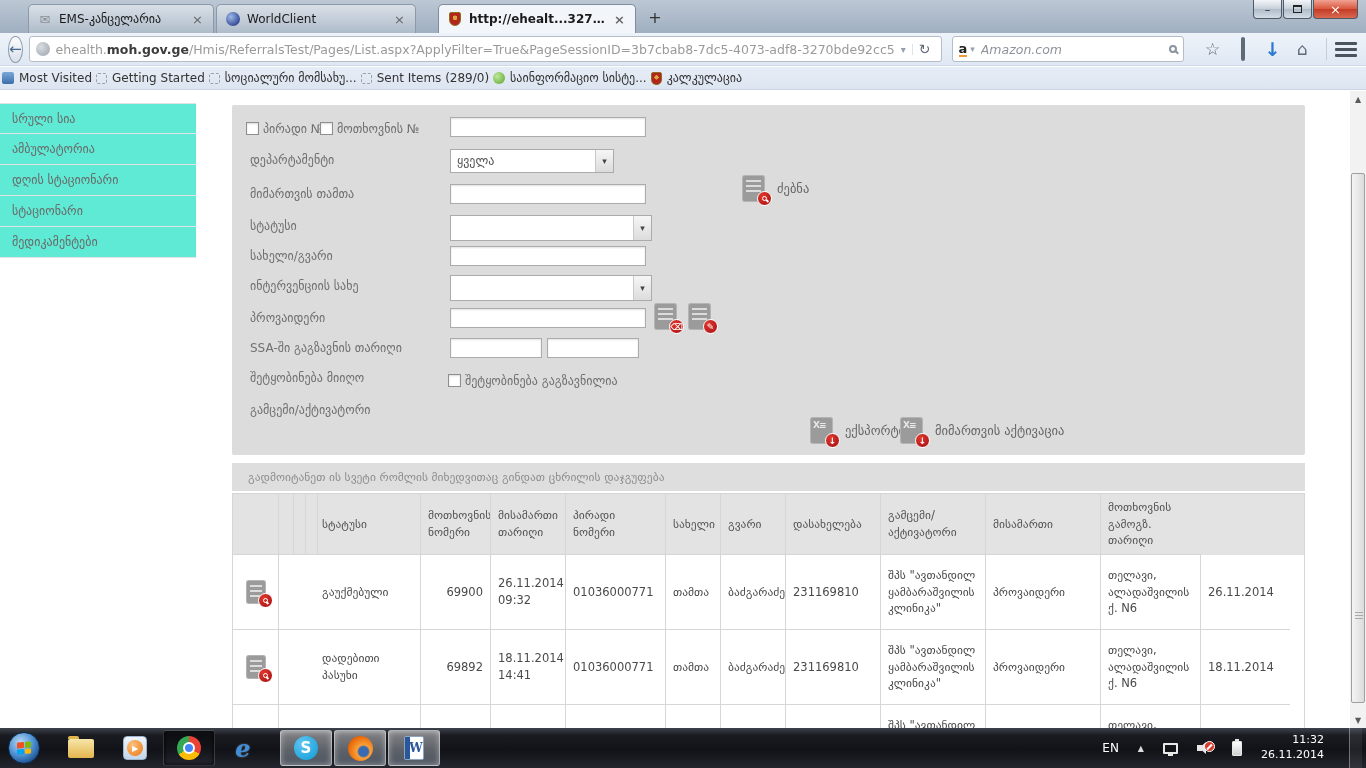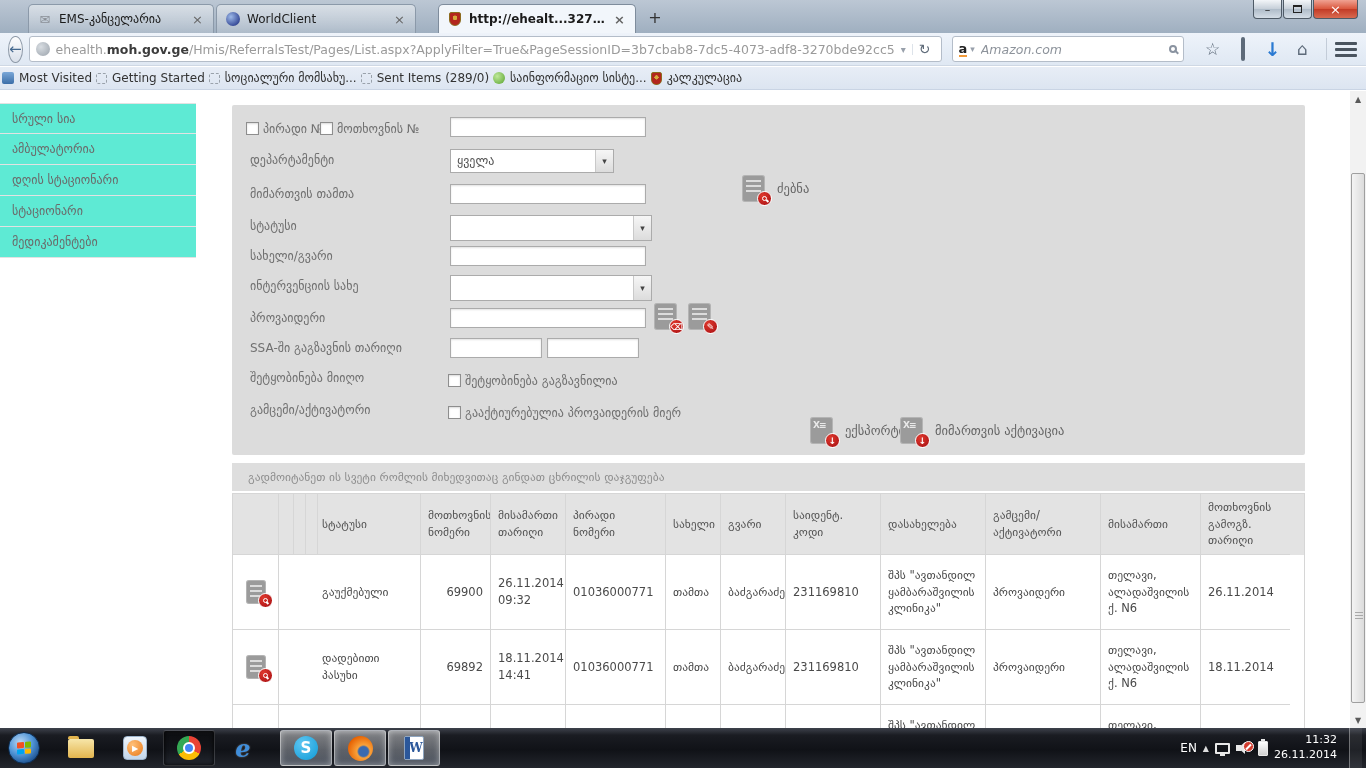--- a/index.html
+++ b/index.html
@@ -157,21 +157,21 @@
   .ic-wmp { width:24px; height:24px; border-radius:4px; background:linear-gradient(#eef4fb,#c3d6ea); border:1px solid #9db4cc; display:flex; align-items:center; justify-content:center; }
   .ic-wmp .orb { width:16px; height:16px; border-radius:50%; background:radial-gradient(circle at 35% 30%, #ffc07a, #e87817); color:#fff; font-size:8px; display:flex; align-items:center; justify-content:center; }
   .ic-chrome { width:24px; height:24px; border-radius:50%; background:conic-gradient(#ea4335 0 33%, #fbbc05 33% 66%, #34a853 66% 100%); position:relative; }
   .ic-chrome::after { content:""; position:absolute; inset:6px; border-radius:50%; background:#4285f4; border:2px solid #fff; }
   .ic-ie { font-size:24px; font-weight:bold; color:#3f8edb; font-style:italic; font-family:"DejaVu Serif", serif; text-shadow:0 0 2px rgba(255,255,255,.4); }
   .ic-skype { width:24px; height:24px; border-radius:50%; background:radial-gradient(circle at 35% 30%, #5ec6f2, #0f9bd7); color:#fff; font-weight:bold; font-size:15px; display:flex; align-items:center; justify-content:center; }
   .ic-firefox { width:25px; height:25px; border-radius:50%; background:radial-gradient(circle at 62% 62%, #3a6ab0 22%, #f9a13a 30%, #e66000 75%); }
   .ic-word { width:20px; height:24px; background:#fff; border:1px solid #8ea5c0; border-radius:2px; position:relative; display:flex; align-items:center; justify-content:center; }
   .ic-word::before { content:""; position:absolute; left:0; top:0; bottom:0; width:5px; background:#2b579a; }
   .ic-word span { color:#2b579a; font-weight:bold; font-size:12px; margin-left:4px; font-family:"DejaVu Serif", serif;}
-  .tray { margin-left:auto; display:flex; align-items:center; color:#fff; gap:6px; padding-right:4px; }
+  .tray { margin-left:auto; display:flex; align-items:center; color:#fff; gap:19px; padding-right:4px; }
   .tray-lang { font-size:12px; }
   .tray-hidden { font-size:8px; color:#ddd; }
   .ic-network { width:15px; height:11px; border:2px solid #e8e8e8; border-radius:1px; position:relative; }
   .ic-network::after { content:""; position:absolute; left:3px; bottom:-4px; width:5px; height:2px; background:#e8e8e8; }
   .ic-volume { position:relative; width:16px; height:14px; }
   .ic-volume .spk { position:absolute; left:0; top:4px; width:5px; height:6px; background:#e8e8e8; }
   .ic-volume .spk::after { content:""; position:absolute; left:2px; top:-3px; border:6px solid transparent; border-right:7px solid #e8e8e8; border-left:0; }
   .ic-volume .mute { position:absolute; right:-2px; top:0; width:11px; height:11px; border-radius:50%;
     background:#d23b2e; border:1px solid #fff; }
   .ic-volume .mute::after { content:""; position:absolute; left:1px; top:4px; width:7px; height:2px; background:#fff; transform:rotate(-45deg); }
@@ -351,23 +351,20 @@
 
     <div class="frow" style="top:262px;">
       <span class="flabel">შეტყობინება მიიღო</span>
       <span style="position:absolute;left:216px;top:3px;">
         <span class="cb"></span><span class="cb-label">შეტყობინება გაგზავნილია</span>
       </span>
     </div>
 
     <div class="frow" style="top:294px;">
       <span class="flabel">გამცემი/აქტივატორი</span>
-      <span style="position:absolute;left:216px;top:3px;">
-        <span class="cb"></span><span class="cb-label">გააქტიურებულია პროვაიდერის მიერ</span>
-      </span>
     </div>
 
     <div class="icon-btn" style="left:578px; top:312px;">
       <span class="doc-icon xls-icon">
           <span class="badge">↓</span>
         </span>
       <span class="lbl">ექსპორტი</span>
     </div>
     <div class="icon-btn" style="left:668px; top:312px;">
       <span class="doc-icon xls-icon">
@@ -384,21 +381,20 @@
       <div class="gcell"></div>
       <div class="gcell"></div>
       <div class="gcell"></div>
       <div class="gcell"></div>
       <div class="gcell">სტატუსი</div>
       <div class="gcell">მოთხოვნის ნომერი</div>
       <div class="gcell">მისამართი თარიღი</div>
       <div class="gcell">პირადი ნომერი</div>
       <div class="gcell">სახელი</div>
       <div class="gcell">გვარი</div>
-      <div class="gcell">საიდენტ. კოდი</div>
       <div class="gcell">დასახელება</div>
       <div class="gcell">გამცემი/აქტივატორი</div>
       <div class="gcell">მისამართი</div>
       <div class="gcell">მოთხოვნის გამოგზ. თარიღი</div>
     </div>
 
     <div class="grid-row data-row">
       <div class="gcell row-icon-cell">
           <span class="doc-icon" style="width:20px;height:24px;">
             <span class="badge">

